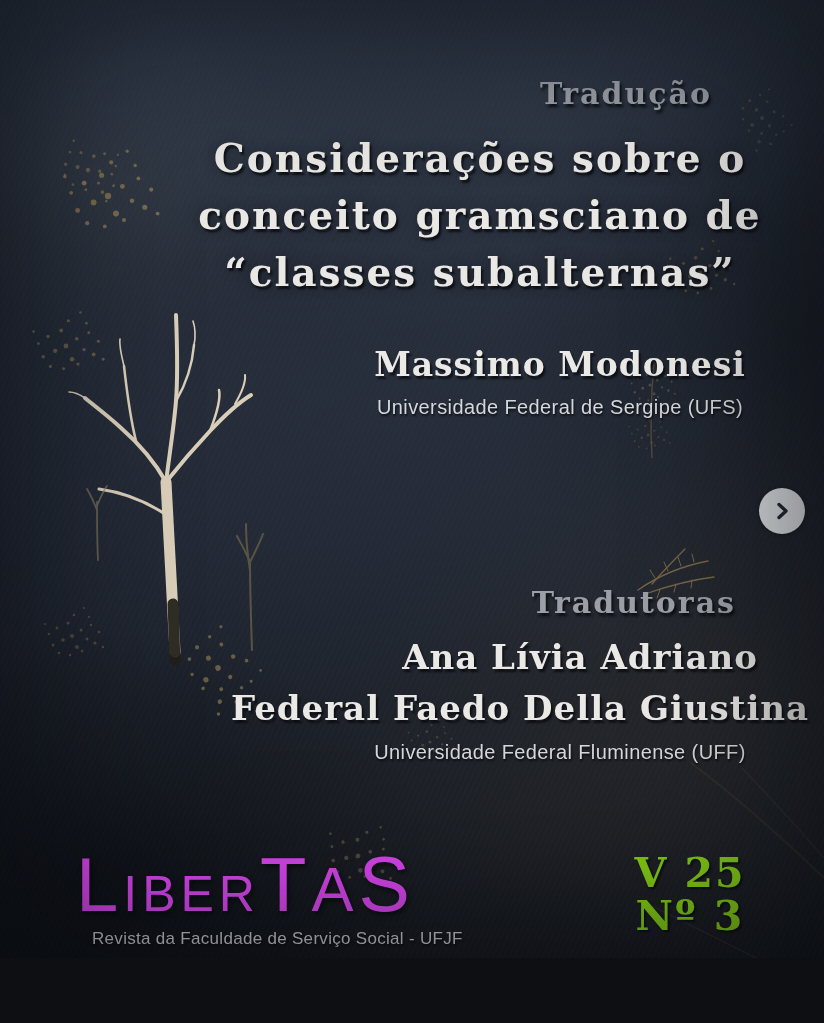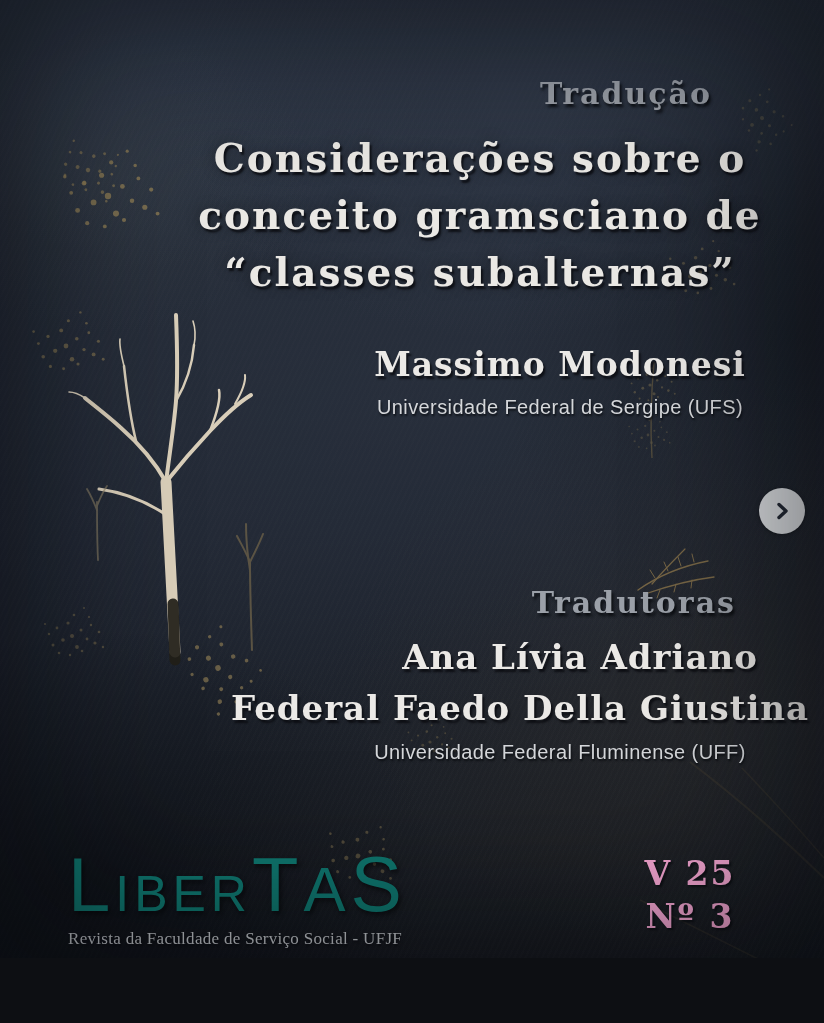--- a/index.html
+++ b/index.html
@@ -60,36 +60,36 @@
   
   .next-btn{
     position:absolute;top:488px;left:759px;width:46px;height:46px;border:none;
     border-radius:50%;background:#d9dbde;cursor:pointer;padding:0;
     display:flex;align-items:center;justify-content:center;
     box-shadow:0 1px 4px rgba(0,0,0,0.35);
   }
   .next-btn svg{display:block;}
   
   .logo{
-    position:absolute;left:68px;top:846px;color:#0f766e;letter-spacing:5px;
+    position:absolute;left:76px;top:846px;color:#d946ef;letter-spacing:5px;
     text-shadow:2px 3px 5px rgba(0,0,0,0.55);white-space:nowrap;
   }
   .logo span{line-height:1;vertical-align:baseline;}
   .logo .lg{font-size:76px;}
   .logo .sm{font-size:50px;}
   .logo .md{font-size:63px;}
   .logo .xl{font-size:77px;}
   .tagline{
-    position:absolute;left:68px;top:929px;font-size:17px;color:#c9cdd1;
-    letter-spacing:0.3px;white-space:nowrap;text-shadow:1px 2px 2px rgba(8,10,14,0.7);font-family:Liberation Serif, serif;
+    position:absolute;left:92px;top:929px;font-size:17px;color:#c9cdd1;
+    letter-spacing:0.3px;white-space:nowrap;text-shadow:1px 2px 2px rgba(8,10,14,0.7);
   }
   .vol-issue{
     position:absolute;left:628px;top:852px;width:124px;text-align:center;
-    font-family:"DejaVu Serif",serif;font-weight:700;font-size:33px;line-height:43px;
-    color:#f9a8d4;letter-spacing:2px;text-shadow:2px 2px 2px rgba(8,10,14,0.7);
+    font-family:"DejaVu Serif",serif;font-weight:700;font-size:41px;line-height:43px;
+    color:#84cc16;letter-spacing:2px;text-shadow:2px 2px 2px rgba(8,10,14,0.7);
   }
   
   .dots{position:absolute;left:384px;top:986px;display:flex;gap:7px;}
   .dot{width:11px;height:11px;border-radius:50%;background:#93969b;cursor:pointer;}
   .dot.active{background:#ffffff;}
   .dot:last-child{background:#8c8f94;}
 </style>
 </head>
 <body>
 

